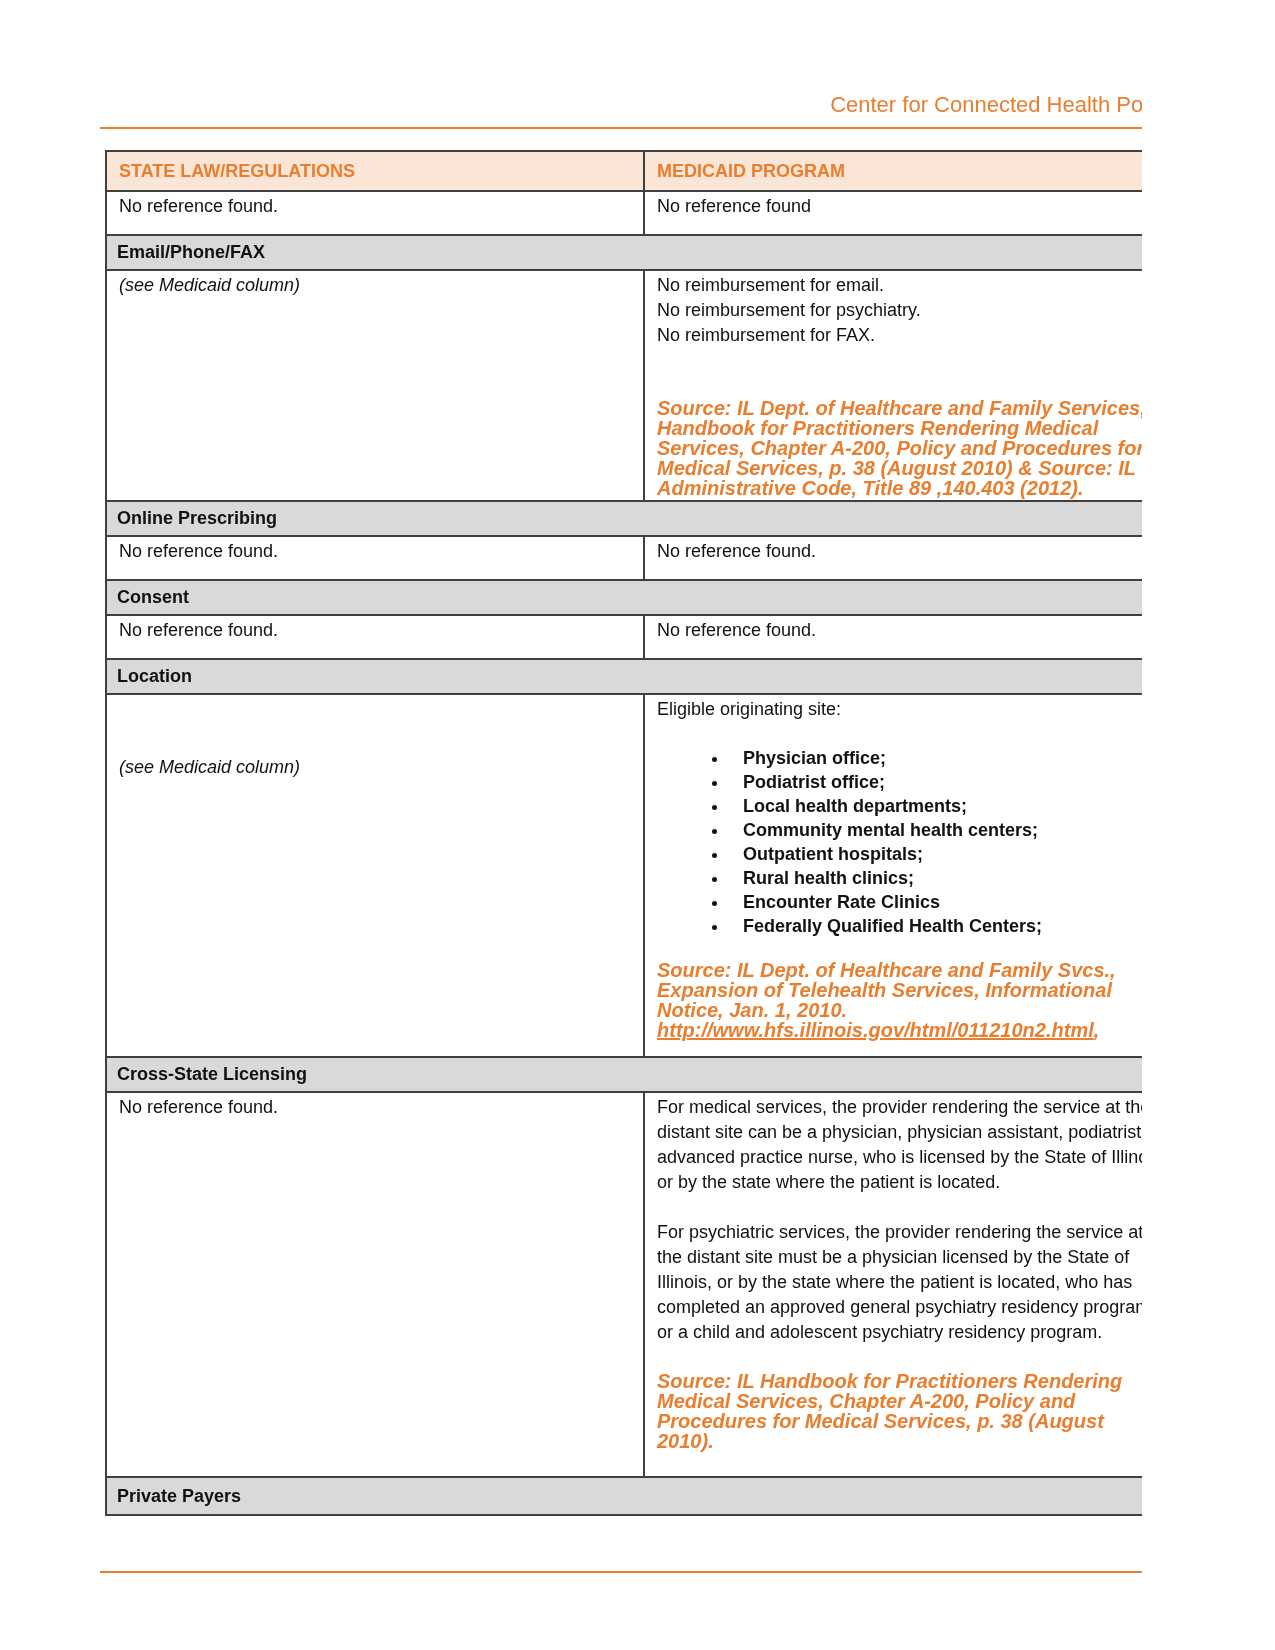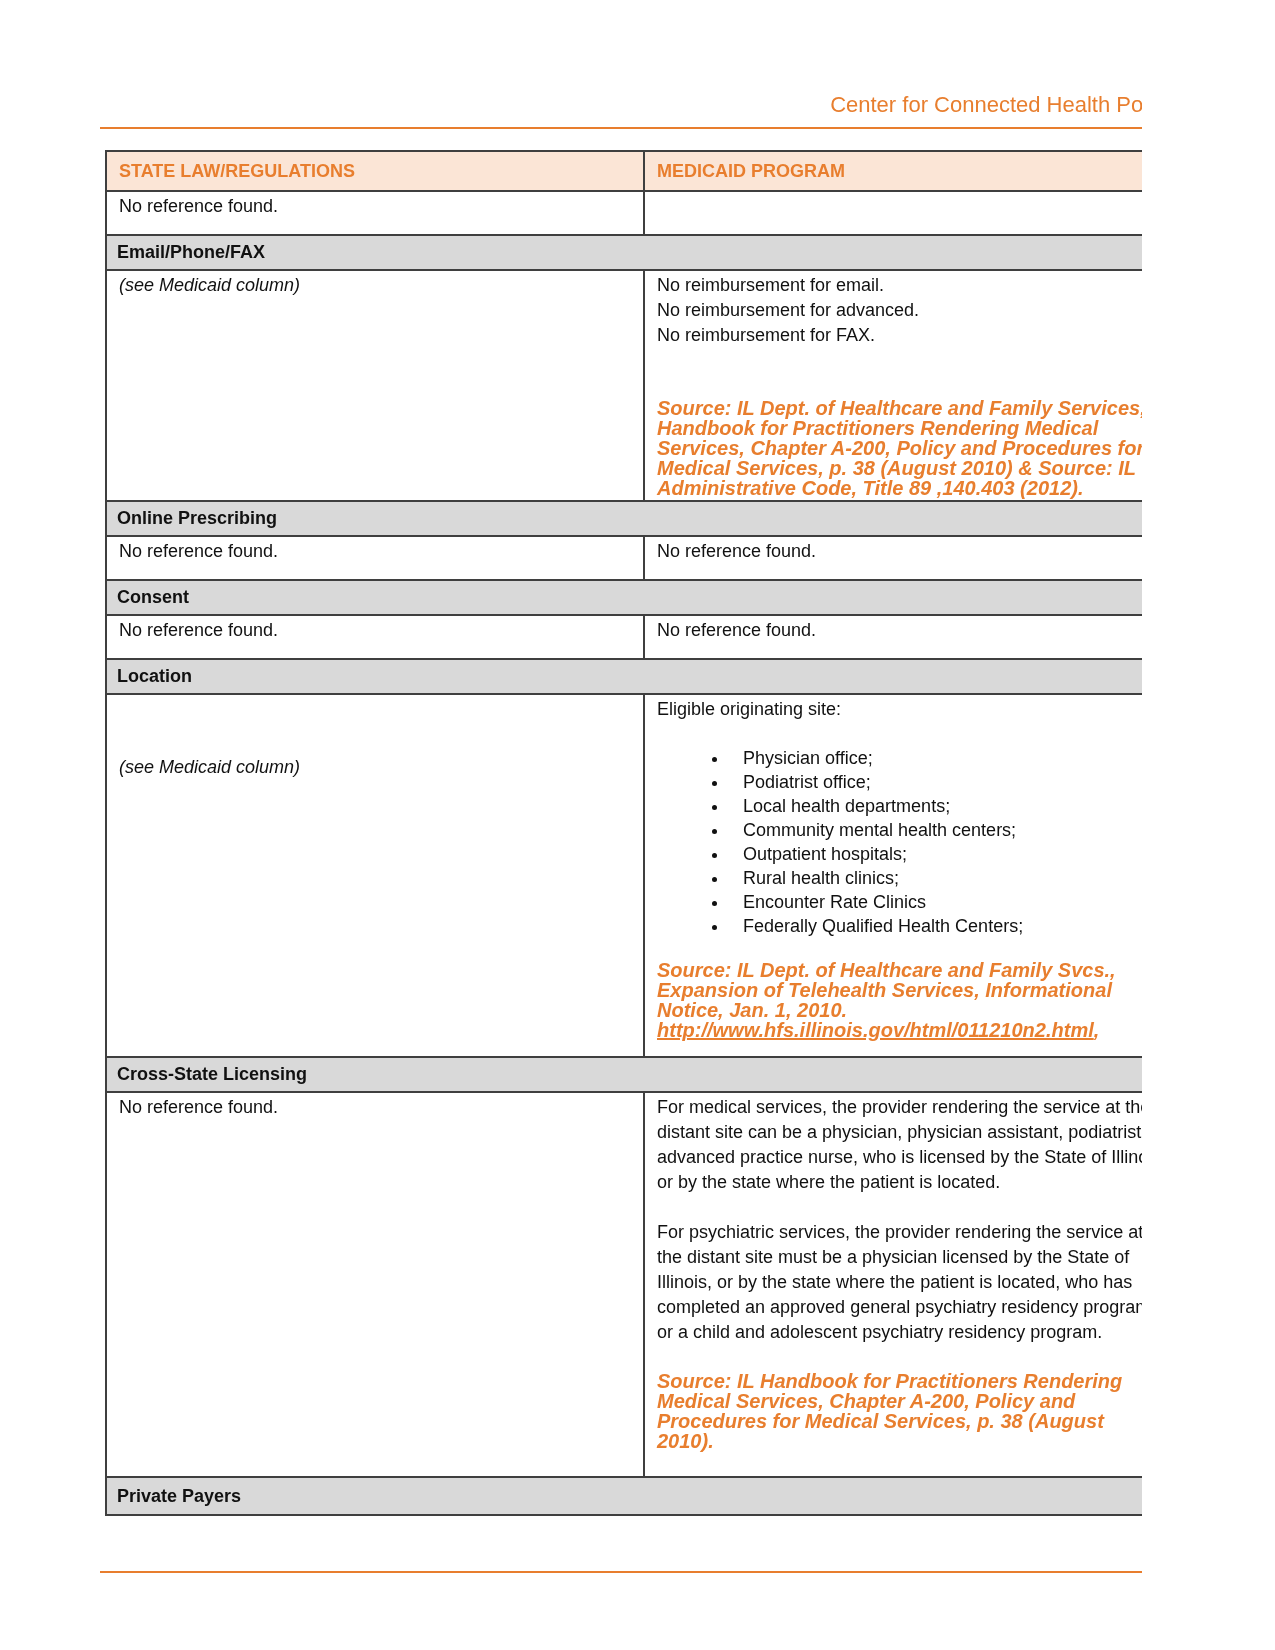--- a/index.html
+++ b/index.html
@@ -65,21 +65,21 @@
   .r-private{min-height:38px;}
   .line{margin:0;}
   .para{margin:0 0 25px 0;}
   .para:last-of-type{margin-bottom:0;}
   .italic{font-style:italic;}
   .loc-left-offset{margin-top:58px;}
   .bullets{
     margin:24px 0 0 0;padding:0 0 0 72px;
     list-style-type:disc;
   }
-  .bullets li{line-height:24px;padding-left:14px;}
+  .bullets li{line-height:24px;padding-left:14px;font-weight:bold;}
   .source{
     color:var(--accent);font-weight:bold;font-style:italic;
     font-size:20px;line-height:20px;margin:0;
   }
   .src-gap-email{margin-top:50px;}
   .src-gap-loc{margin-top:22px;}
   .src-gap-cross{margin-top:26px;}
   .src-link{color:var(--accent);text-decoration:underline;text-align:center;}
 </style>
 </head>
@@ -92,30 +92,31 @@
 
   <div class="policy-table">
 
     <div class="row header-row">
       <div class="header-cell cell left">STATE LAW/REGULATIONS</div>
       <div class="header-cell cell right">MEDICAID PROGRAM</div>
     </div>
 
     <div class="row cells r-data">
       <div class="cell left">No reference found.</div>
+      <div class="cell right">No reference found</div>
     </div>
 
     <div class="row section-row">Email/Phone/FAX</div>
     <div class="row cells r-email">
       <div class="cell left">
         <p class="line italic">(see Medicaid column)</p>
       </div>
       <div class="cell right">
         <p class="line">No reimbursement for email.</p>
-        <p class="line">No reimbursement for advanced.</p>
+        <p class="line">No reimbursement for psychiatry.</p>
         <p class="line">No reimbursement for FAX.</p>
         <p class="source src-gap-email">Source: IL Dept. of Healthcare and Family Services, Handbook for Practitioners Rendering Medical Services, Chapter A-200, Policy and Procedures for Medical Services, p. 38 (August 2010) &amp; Source: IL Administrative Code, Title 89 ,140.403 (2012).</p>
       </div>
     </div>
 
     <div class="row section-row">Online Prescribing</div>
     <div class="row cells r-data">
       <div class="cell left">No reference found.</div>
       <div class="cell right">No reference found.</div>
     </div>

